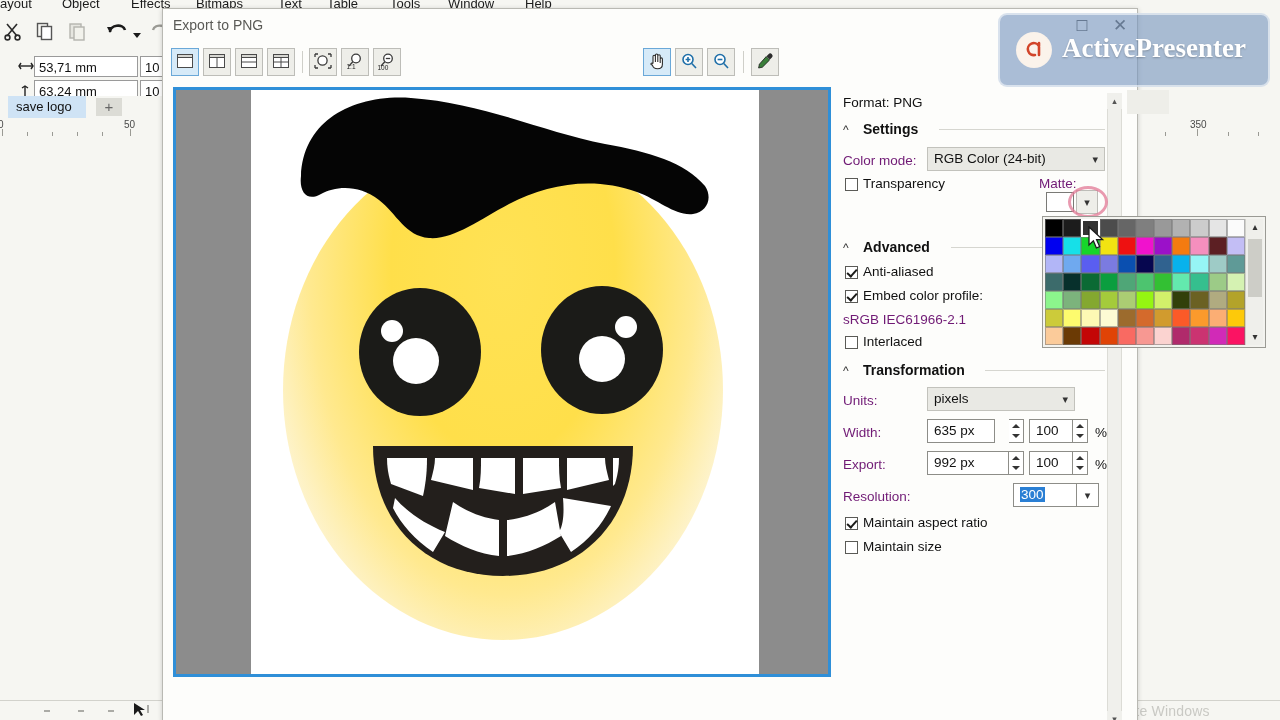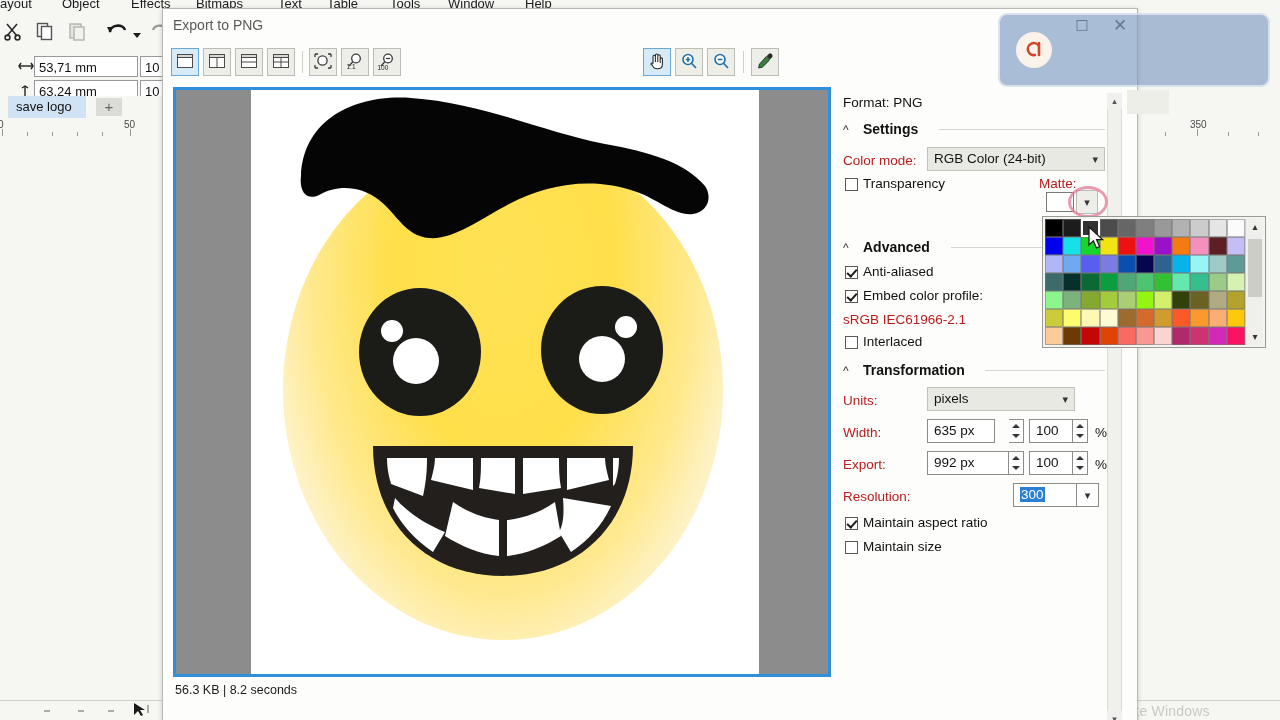--- a/index.html
+++ b/index.html
@@ -99,21 +99,21 @@
   #settings-scroll{position:absolute;left:272px;top:6px;width:15px;height:634px;background:#f0f0ec;
                    border:1px solid #dcdcd6;box-sizing:border-box;}
   .sc-arrow{position:absolute;left:272px;width:15px;height:16px;background:#f0f0ec;text-align:center;
             line-height:16px;font-size:9px;color:#555;}
 
   .fmt-line{position:absolute;left:8px;top:8px;font-size:13.5px;color:#111;}
   .sect{position:absolute;left:8px;font-size:14px;font-weight:bold;color:#111;}
   .sect-chev{position:absolute;left:8px;font-size:12px;color:#333;}
   .sect-rule{position:absolute;height:1px;background:#d6d6d0;}
 
-  .lbl{position:absolute;font-size:13.5px;color:#b91c1c;}
+  .lbl{position:absolute;font-size:13.5px;color:#701a75;}
   .combo{position:absolute;height:24px;background:#e9e9e4;border:1px solid #c2c2bc;box-sizing:border-box;
          font-size:13.5px;color:#111;line-height:22px;padding-left:6px;}
   .combo .cv{position:absolute;right:6px;top:0;font-size:11px;color:#333;line-height:22px;}
   .tbox{position:absolute;height:24px;background:#fff;border:1px solid #8d8d88;box-sizing:border-box;
         font-size:13.5px;color:#111;line-height:22px;padding-left:6px;}
   .spin{position:absolute;width:15px;height:24px;border:1px solid #8d8d88;border-left:none;
         background:#fff;box-sizing:border-box;}
   .spin i{position:absolute;left:3px;width:0;height:0;border-left:4px solid transparent;
           border-right:4px solid transparent;}
   .spin i.up{top:4px;border-bottom:4px solid #333;}
@@ -421,21 +421,20 @@
           <path d="M84 62 C98 72 114 78 130 80 V116 C110 114 92 106 76 96 Z"></path>
           <path d="M138 80 C156 78 172 72 186 62 L192 96 C176 106 158 114 138 116 Z"></path>
           <path d="M194 58 L242 66 C234 84 220 100 202 112 L190 92 C195 84 195 70 194 58 Z"></path>
         </g>
       </svg>
 
     </div>
   </div>
 
   <div id="dlg-status">
-    <div>56.3 KB  |  8.2 seconds</div>
   </div>
 
   <div id="settings-panel">
     <div class="fmt-line">Format:  PNG</div>
 
     <span class="sect-chev" style="top:36px">^</span>
     <span class="sect" style="left:28px;top:34px">Settings</span>
     <span class="sect-rule" style="left:104px;top:42px;width:166px"></span>
 
     <span class="lbl" style="left:8px;top:66px">Color mode:</span>
@@ -620,13 +619,14 @@
   </svg>
 </span>
 
 <div id="ap-wm">
   <div id="ap-logo">
     <svg width="36" height="36" viewBox="0 0 36 36">
       <circle cx="18" cy="18" r="17" fill="#fbf3eb"></circle>
       <path d="M23 11 v12 M23 14 a6 6 0 1 0 -4 9" stroke="#d2452a" stroke-width="2.6" fill="none" stroke-linecap="round"></path>
     </svg>
   </div>
+  <div id="ap-text">ActivePresenter</div>
 </div>
 
 </body></html>

